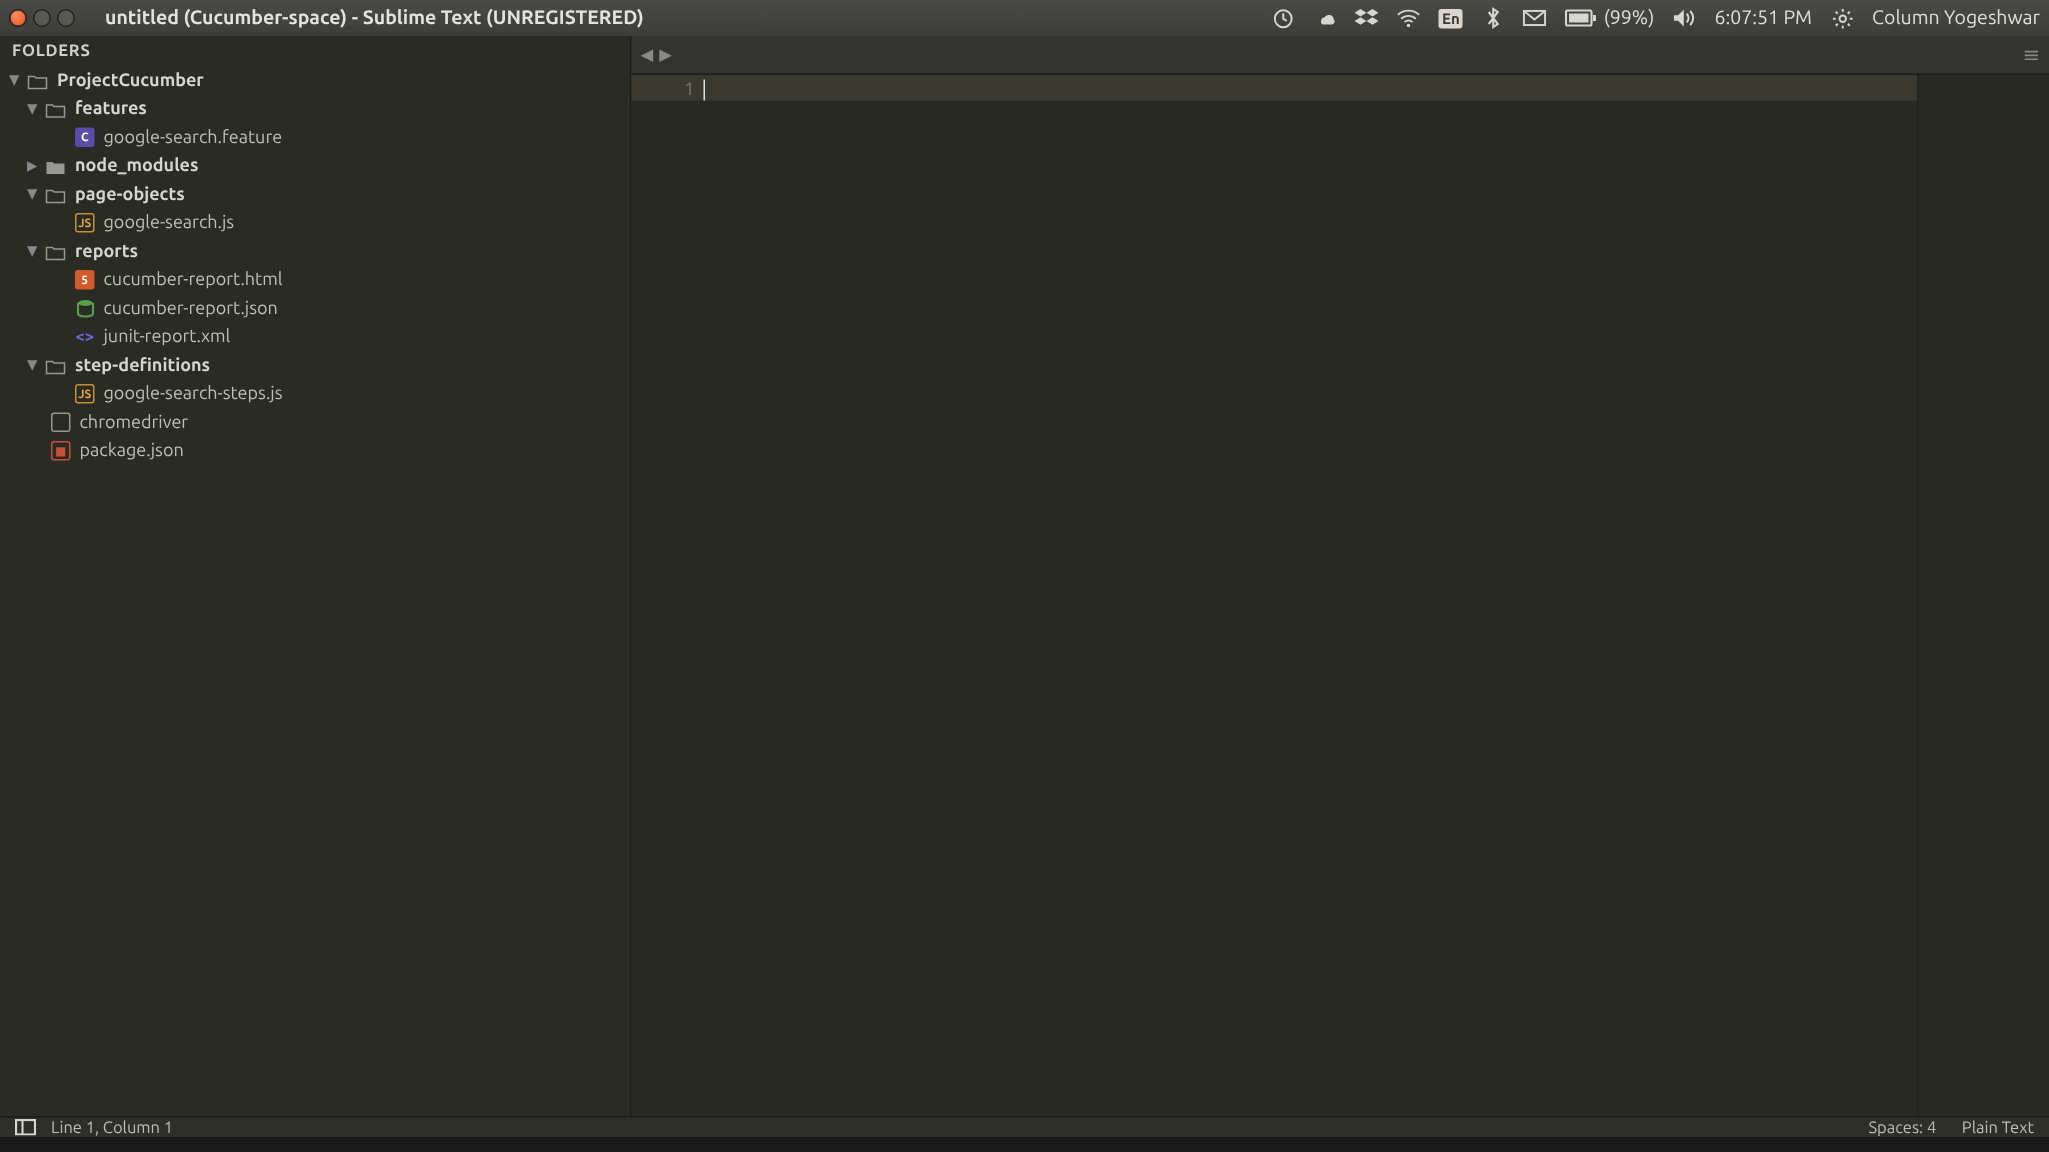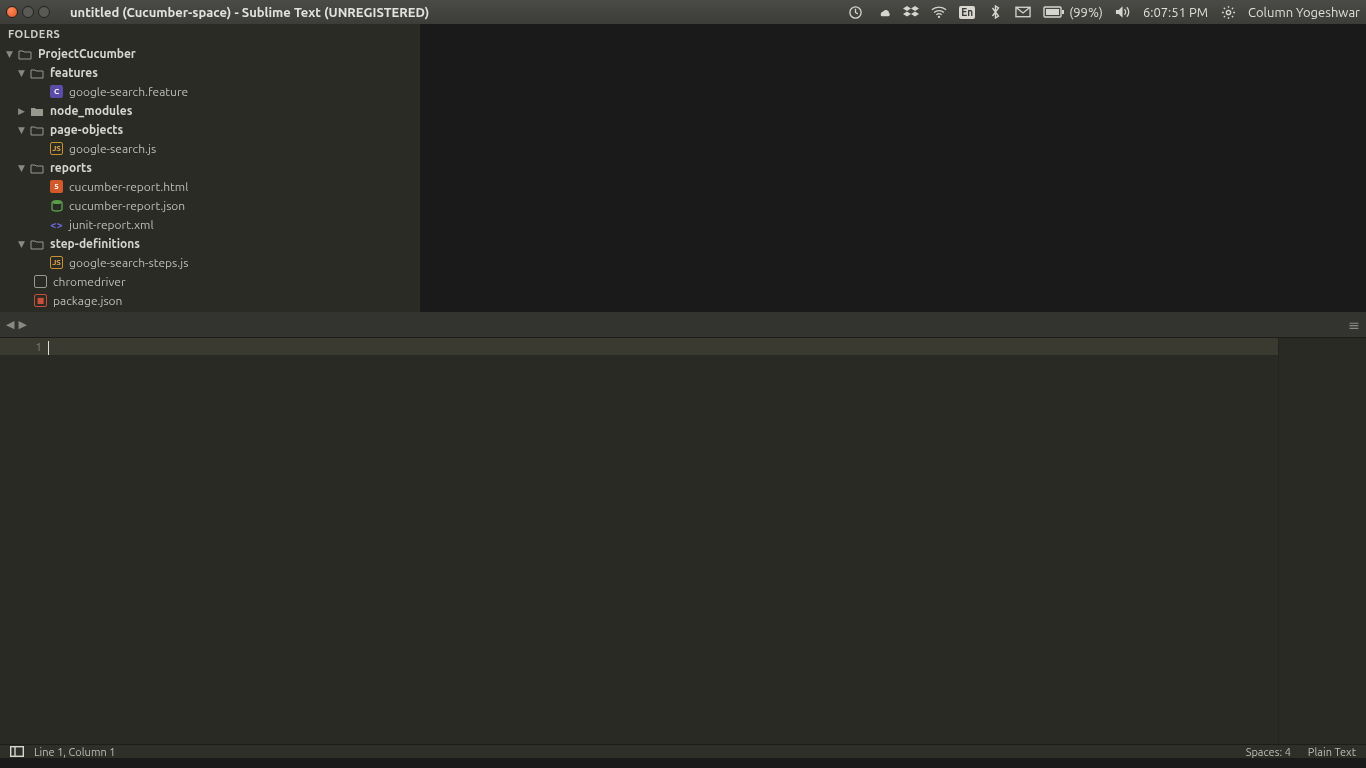--- a/index.html
+++ b/index.html
@@ -11,21 +11,21 @@
 .win-btn { width:12px; height:12px; border-radius:50%; background:#5a5a55; display:inline-block; border:1px solid #222; }
 .win-btn.close { background:radial-gradient(circle at 35% 30%,#ff8b5a,#e25420); }
 .title { font-weight:bold; color:#e2e2de; flex:0 0 auto; }
 .topbar .spacer { flex:1; }
 .tray { display:flex; align-items:center; gap:12px; }
 .tray .ico { width:16px; height:16px; display:inline-flex; align-items:center; justify-content:center; }
 .tray .txt { font-size:13px; color:#e0e0da; }
 .en-badge { background:#d9d7d0; color:#3a3a36; font-size:10px; font-weight:bold; padding:1px 2px; border-radius:2px; }
 
 
-.window { display:flex; height:720px;flex-direction:column; }
+.window { display:flex; height:720px; }
 .sidebar { width:421px; background:#2b2b26; border-right:1px solid #1c1c18; display:flex; flex-direction:column; }
 .sidebar-header { padding:4px 8px 2px; font-size:11px; letter-spacing:0.5px; color:#cfcfca; font-weight:bold; }
 .tree { font-size:12px; color:#bfbfb8; padding:2px 0; user-select:none; }
 .tree-row { display:flex; align-items:center; height:19px; padding:0 6px; }
 .arrow { width:10px; display:inline-block; color:#888; font-size:9px; margin-right:2px; }
 .folder-ico { width:14px; height:10px; margin-right:6px; display:inline-block; }
 .file-ico { width:13px; height:13px; margin-right:6px; display:inline-flex; align-items:center; justify-content:center; border-radius:2px; font-size:8px; font-weight:bold; }
 .bold { font-weight:bold; color:#d6d6d0; }
 .indent1 { padding-left:18px; }
 .indent2 { padding-left:34px; }

